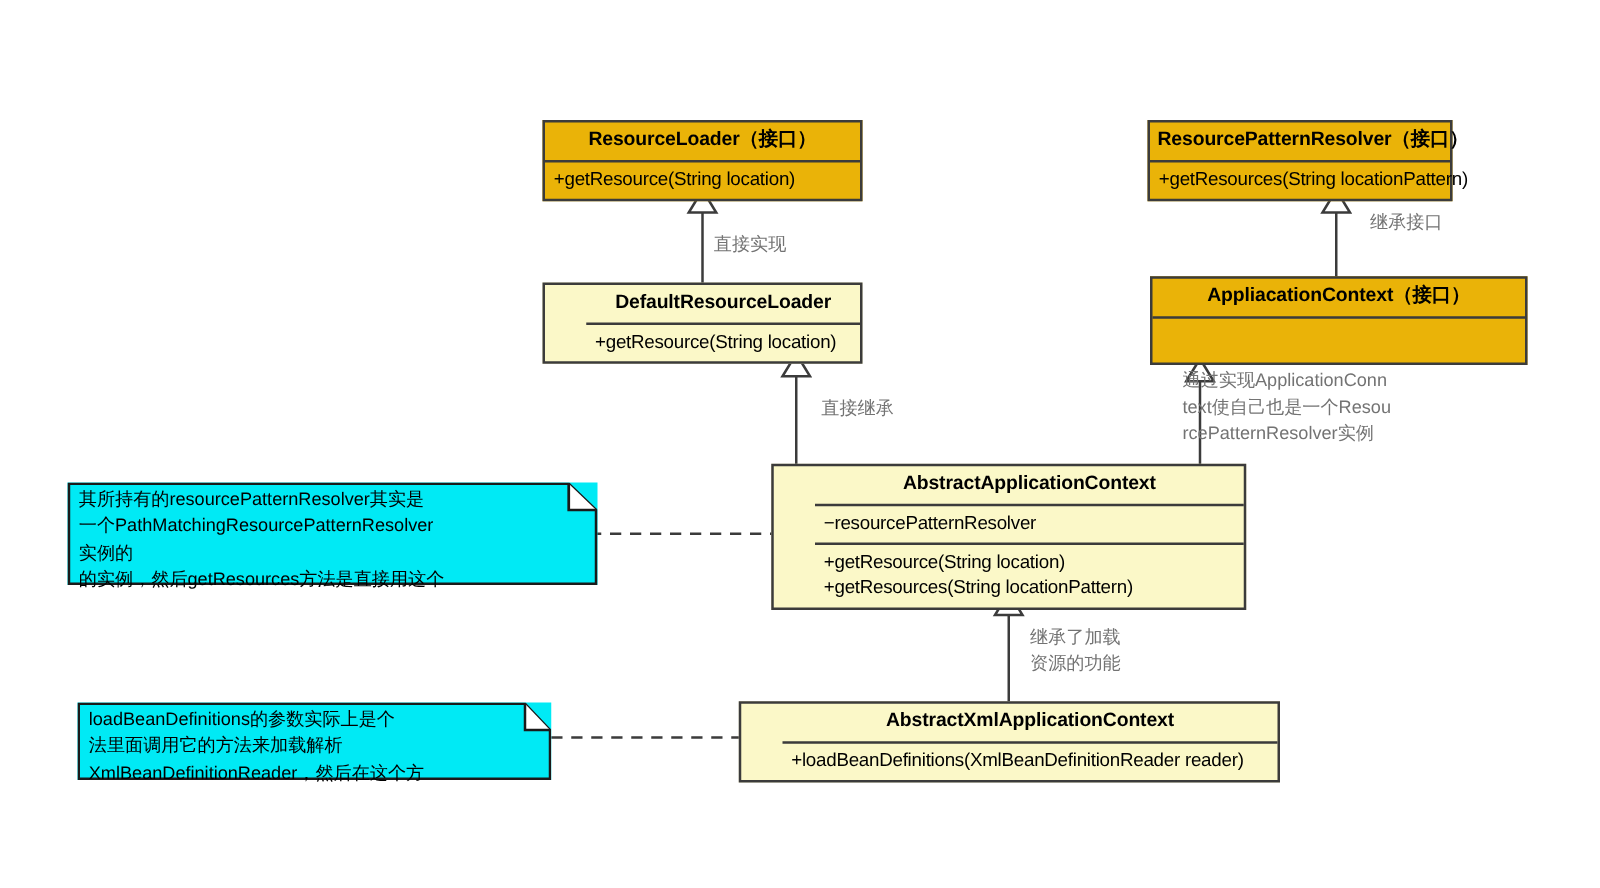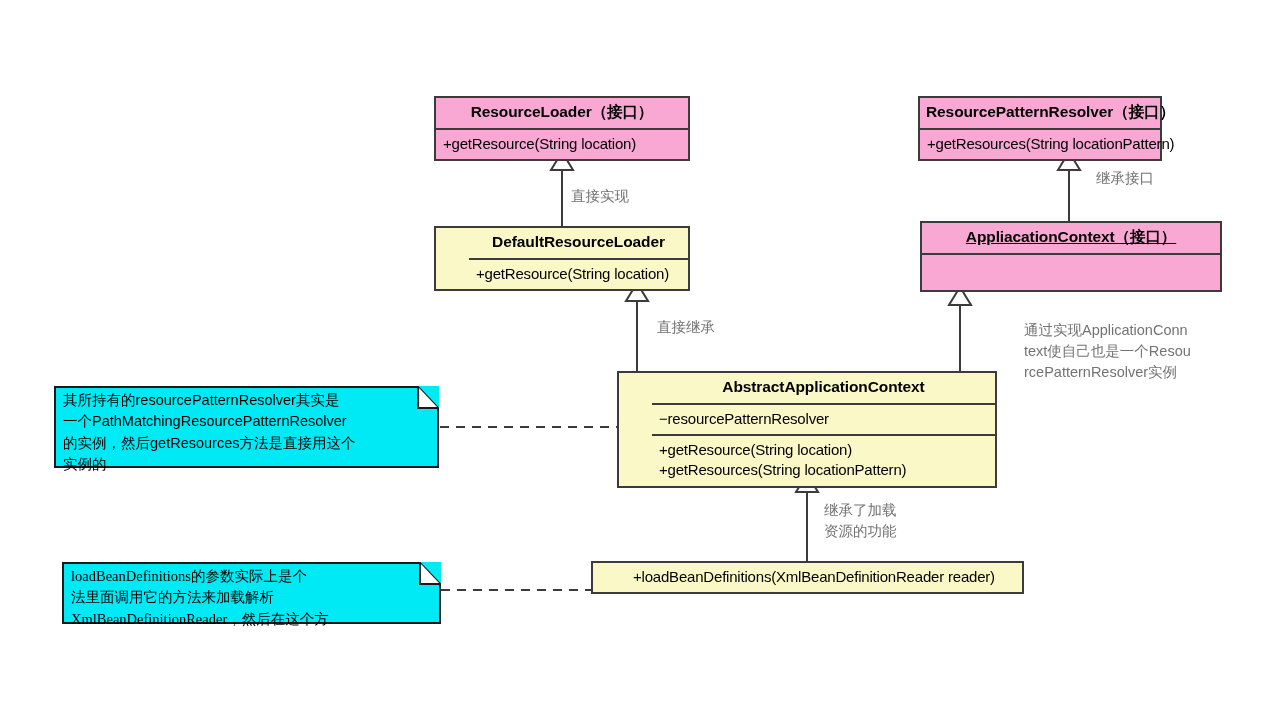--- a/index.html
+++ b/index.html
@@ -25,21 +25,21 @@
     width: 1280px;
     height: 710px;
     pointer-events: none;
   }
 
   
   .uml-box {
     position: absolute;
     box-sizing: border-box;
     border: 2px solid #3b3b3b;
-    background: #f9a8d4;
+    background: #eab308;
     font-size: 15px;
     line-height: 1.35;
     color: #000000;
   }
   .uml-box.yellow { background: #fbf8c8; padding-left: 33px; }
 
   .uml-title {
     text-align: center;
     font-weight: bold;
     font-size: 15.5px;
@@ -155,74 +155,75 @@
     </div>
   </div>
 
   <div class="uml-box yellow" style="left:434px; top:226px; width:256px;">
     <div class="uml-title">DefaultResourceLoader</div>
     <div class="uml-section">
       <div class="uml-row">+getResource(String location)</div>
     </div>
   </div>
 
-  <div class="uml-box" style="left:920px; top:221px; width:302px;text-decoration:underline;">
+  <div class="uml-box" style="left:920px; top:221px; width:302px;">
     <div class="uml-title">AppliacationContext（接口）</div>
     <div class="uml-section empty"></div>
   </div>
 
   <div class="uml-box yellow" style="left:617px; top:371px; width:380px;">
     <div class="uml-title">AbstractApplicationContext</div>
     <div class="uml-section">
       <div class="uml-row">−resourcePatternResolver</div>
     </div>
     <div class="uml-section">
       <div class="uml-row">+getResource(String location)</div>
       <div class="uml-row">+getResources(String locationPattern)</div>
     </div>
   </div>
 
   <div class="uml-box yellow" style="left:591px; top:561px; width:433px;">
+    <div class="uml-title">AbstractXmlApplicationContext</div>
     <div class="uml-section">
       <div class="uml-row">+loadBeanDefinitions(XmlBeanDefinitionReader reader)</div>
     </div>
   </div>
 
-  <div class="note" style="left:54px; top:386px; width:385px; height:82px; border:none; padding:0;">
+  <div class="note" style="left:54px; top:386px; width:424px; height:82px; border:none; padding:0;">
     <svg class="note-shape" viewBox="0 0 387 82" preserveAspectRatio="none">
       <path d="M1,1 L366,1 L386,22 L386,81 L1,81 Z" fill="#00eaf5" stroke="#1a1a1a" stroke-width="2"></path>
       <path d="M366,1 L366,22 L386,22" fill="#ffffff" stroke="#1a1a1a" stroke-width="2"></path>
     </svg>
     <div class="note-text" style="padding:4px 8px 0 9px;">
       <span class="note-line">其所持有的resourcePatternResolver其实是</span>
       <span class="note-line">一个PathMatchingResourcePatternResolver</span>
+      <span class="note-line">实例的</span>
       <span class="note-line">的实例，然后getResources方法是直接用这个</span>
-      <span class="note-line">实例的</span>
     </div>
   </div>
 
   <div class="note" style="left:62px; top:562px; width:379px; height:62px; border:none; padding:0;">
     <svg class="note-shape" viewBox="0 0 379 62" preserveAspectRatio="none">
       <path d="M1,1 L358,1 L378,22 L378,61 L1,61 Z" fill="#00eaf5" stroke="#1a1a1a" stroke-width="2"></path>
       <path d="M358,1 L358,22 L378,22" fill="#ffffff" stroke="#1a1a1a" stroke-width="2"></path>
     </svg>
-    <div class="note-text" style="padding:4px 8px 0 9px;font-family:Liberation Serif, serif;">
+    <div class="note-text" style="padding:4px 8px 0 9px;">
       <span class="note-line">loadBeanDefinitions的参数实际上是个</span>
       <span class="note-line">法里面调用它的方法来加载解析</span>
       <span class="note-line">XmlBeanDefinitionReader，然后在这个方</span>
     </div>
   </div>
 
   <div class="edge-label" style="left:571px; top:186px;">直接实现</div>
 
   <div class="edge-label" style="left:1096px; top:168px;">继承接口</div>
 
   <div class="edge-label" style="left:657px; top:317px;">直接继承</div>
 
-  <div class="edge-label multi" style="left:1024px; top:295px; width:200px;margin-top:25px;">
+  <div class="edge-label multi" style="left:946px; top:295px; width:200px;">
     <span class="el-line">通过实现ApplicationConn</span>
     <span class="el-line">text使自己也是一个Resou</span>
     <span class="el-line">rcePatternResolver实例</span>
   </div>
 
   <div class="edge-label multi" style="left:824px; top:500px; width:120px;">
     <span class="el-line">继承了加载</span>
     <span class="el-line">资源的功能</span>
   </div>
 

